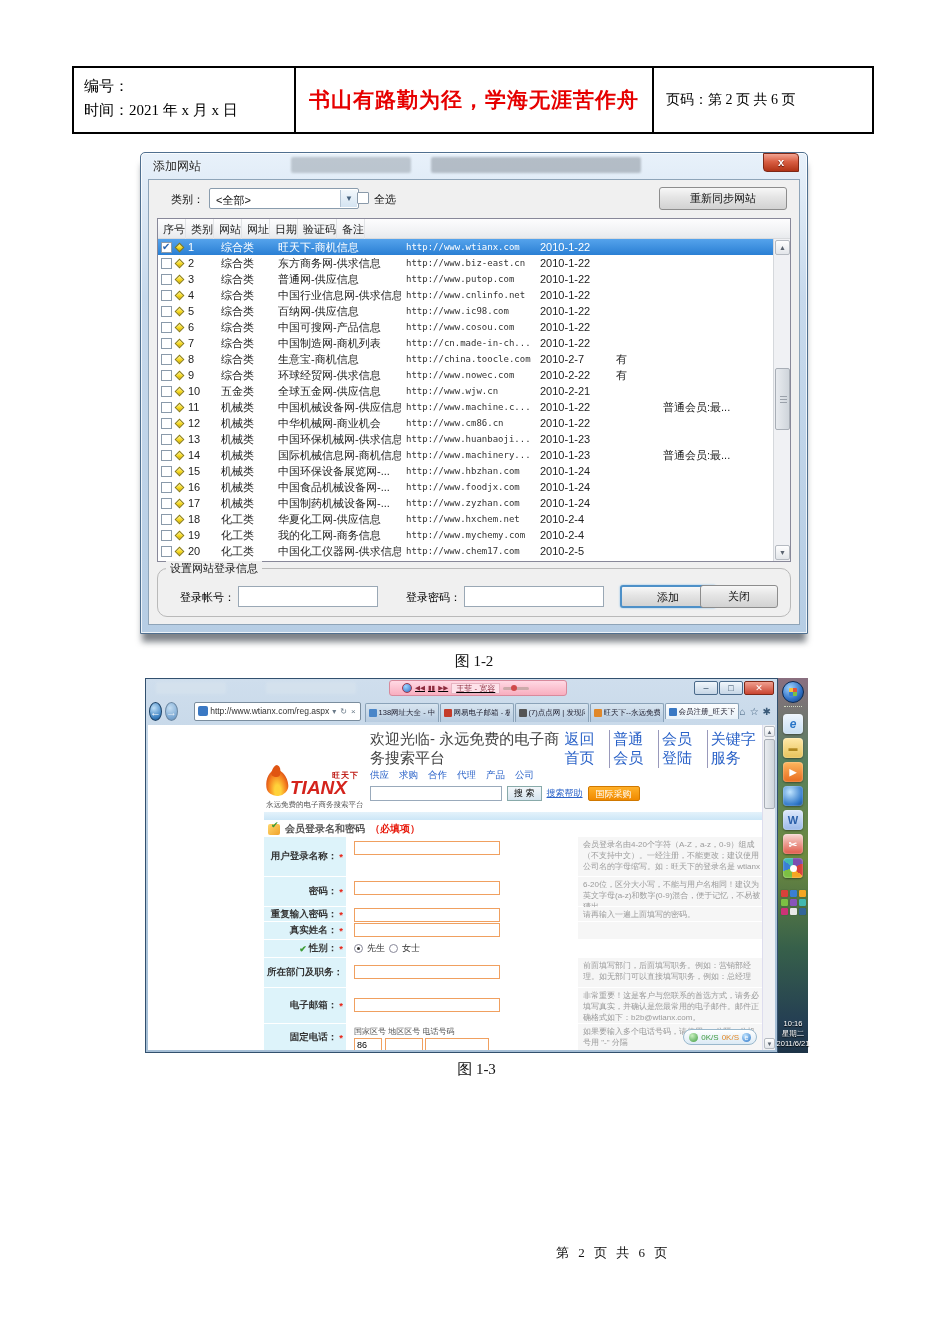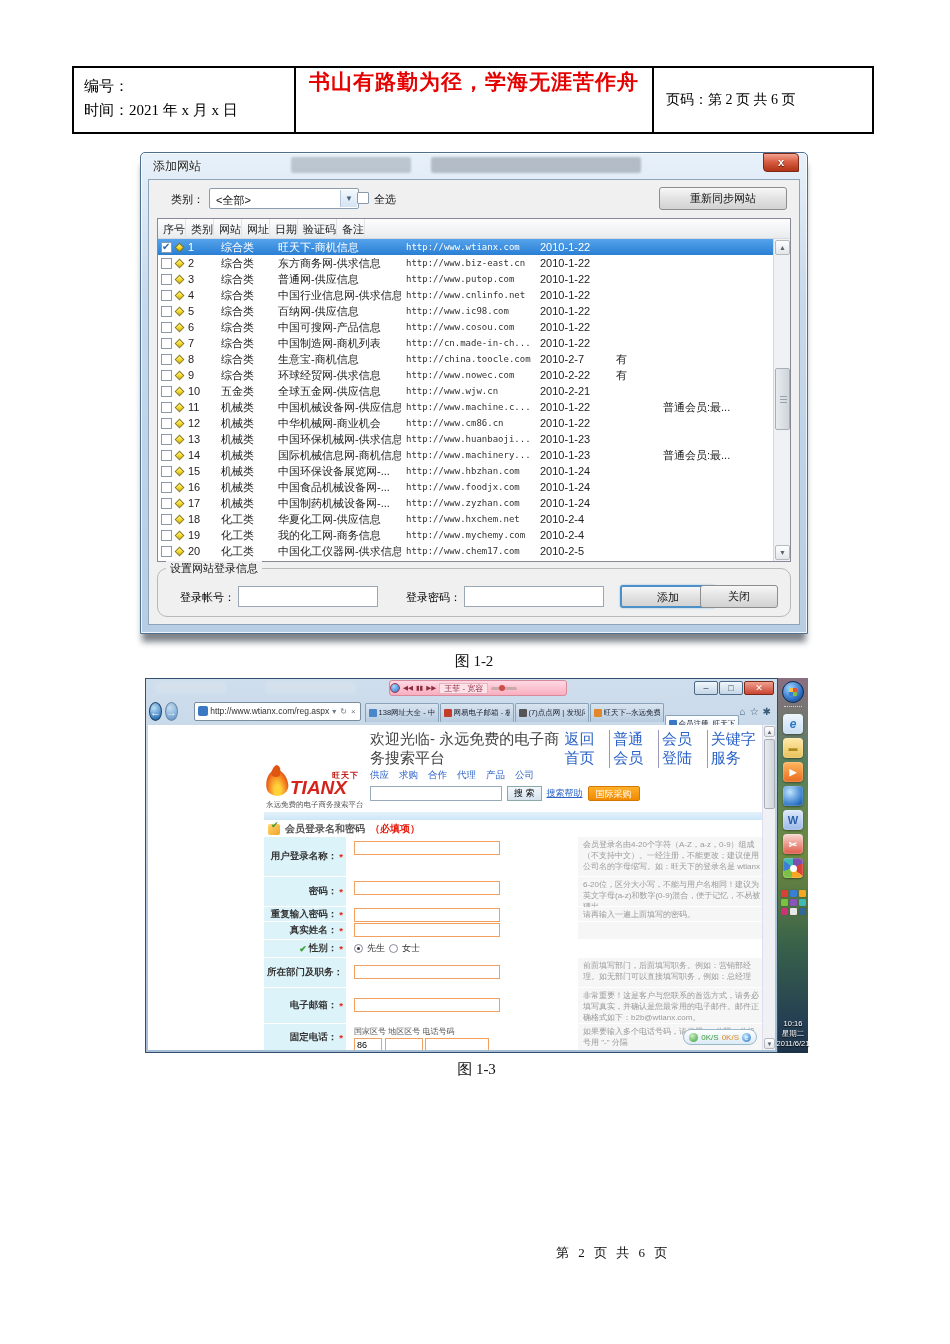--- a/index.html
+++ b/index.html
@@ -3,21 +3,21 @@
 <meta charset="utf-8">
 <style>
   * { margin:0; padding:0; box-sizing:border-box; }
   html,body { background:#fff; }
   body { font-family:"Liberation Sans", sans-serif; }
   .page { position:relative; width:950px; height:1344px; background:#fff; overflow:hidden; }
 
   
   .doc-header { position:absolute; left:72px; top:66px; width:802px; height:68px; display:flex; border:2px solid #000; font-family:"Liberation Serif", serif; }
   .dh-c1 { width:222px; border-right:2px solid #000; padding:6px 10px; font-size:15px; line-height:1.6; color:#000; }
-  .dh-c2 { width:358px; border-right:2px solid #000; display:flex; justify-content:center; }
+  .dh-c2 { width:358px; border-right:2px solid #000; display:flex; align-items:center; justify-content:center; }
   .dh-slogan { color:#e60000; font-size:21px; font-weight:bold; letter-spacing:1px; }
   .dh-c3 { flex:1; display:flex; align-items:center; padding:0 12px; font-size:14px; }
 
   .cap { position:absolute; text-align:center; font-family:"Liberation Serif", serif; font-size:15px; color:#111; }
 
   .doc-footer { position:absolute; left:556px; top:1244px; font-family:"Liberation Serif", serif; font-size:13px; letter-spacing:3px; color:#111; }
 
   
   .fig1 { position:absolute; left:140px; top:152px; width:668px; height:482px; }
   .dlg { position:absolute; inset:0; background:linear-gradient(180deg,#e8f1fa,#c7d9ec 30%,#b6cde4); border:1px solid #4f6f8f; border-radius:5px 5px 0 0; box-shadow:inset 0 0 0 1px rgba(255,255,255,.75), 0 10px 6px -2px rgba(20,30,40,.55); }
@@ -91,36 +91,36 @@
   .tray { width:26px; display:flex; flex-wrap:wrap; gap:2px; justify-content:center; margin-top:10px; }
   .tray-ic { width:7px; height:7px; border-radius:1px; box-shadow:0 0 1px rgba(0,0,0,.5); }
   .clock { margin-top:auto; margin-bottom:4px; text-align:center; color:#fff; font-size:7.5px; line-height:1.35; text-shadow:0 1px 1px #000; }
 
   .brw { position:absolute; left:0; top:0; width:633px; height:375px; background:linear-gradient(180deg,#cfdeed,#b0c8dd 60%,#a6bfd6); border:1px solid #32506e; }
   .btitle { position:absolute; left:0; top:0; right:0; height:20px; }
   .bt-blob { position:absolute; top:3px; height:12px; border-radius:2px; background:#d8e4ee; opacity:.6; filter:blur(1px); }
   .winbtns { position:absolute; right:3px; top:2px; display:flex; }
   .wb { width:24px; height:14px; border:1px solid #4a6population; border:1px solid #4a6a8a; background:linear-gradient(180deg,#f0f6fb,#c6d6e6); color:#2c465e; font-size:9px; text-align:center; line-height:12px; border-radius:2px; margin-left:1px; }
   .wb-close { width:30px; background:linear-gradient(180deg,#f0a090,#c94430); border-color:#7e2817; color:#fff; }
-  .player { position:absolute; left:243px; top:1px; width:178px; height:16px; background:linear-gradient(180deg,#ffd9e4,#f8aebf); border:1px solid #d88a9c; border-radius:3px; display:flex; align-items:center; gap:3px; padding:0 0; }
+  .player { position:absolute; left:243px; top:1px; width:178px; height:16px; background:linear-gradient(180deg,#ffd9e4,#f8aebf); border:1px solid #d88a9c; border-radius:3px; display:flex; align-items:center; gap:3px; padding:0 12px;text-decoration:underline; }
   .pl-logo { width:10px; height:10px; border-radius:50%; background:radial-gradient(circle at 35% 30%,#9fd4ff,#2f6fc4); border:1px solid #9c3a50; }
   .pl-btn { font-size:6.5px; color:#8c2c3e; }
   .pl-song { background:#fde2ea; border:1px solid #e8b4c2; font-size:8px; color:#8c2c3e; padding:0 4px; height:11px; line-height:10px; white-space:nowrap; overflow:hidden; }
   .pl-vol { width:26px; height:3px; background:#caa; border-radius:2px; position:relative; }
   .pl-vol::after { content:""; position:absolute; left:8px; top:-2px; width:6px; height:6px; background:#d04a4a; border-radius:50%; }
   .navrow { position:absolute; left:0; top:20px; right:0; height:24px; display:flex; align-items:center; }
   .navbtn { width:19px; height:19px; border-radius:50%; margin-left:3px; background:radial-gradient(circle at 35% 30%,#bfe0f8,#3a7fc0 70%,#1c4f86); color:#fff; font-size:11px; text-align:center; line-height:18px; border:1px solid #1c4266; }
   .navbtn.fwd { opacity:.55; }
   .addr { width:196px; height:19px; margin-left:16px; background:#fff; border:1px solid #7a8d9e; border-radius:2px; display:flex; align-items:center; padding:0 3px; gap:2px; }
   .fav { width:10px; height:10px; background:#3a78c3; border-radius:2px; flex:0 0 auto; }
   .addr-url { flex:1; font-size:8.5px; color:#333; white-space:nowrap; overflow:hidden; }
   .addr-ic { font-size:8px; color:#6a7a88; padding:0 1px; }
   .tabs { display:flex; margin-left:4px; height:20px; align-self:flex-end; }
   .tab { width:74px; height:19px; background:linear-gradient(180deg,#d8e5f0,#b8cce0); border:1px solid #8aa2b8; border-bottom:none; border-radius:2px 2px 0 0; margin-right:1px; display:flex; align-items:center; gap:2px; padding:0 3px; }
-  .tab.active { background:linear-gradient(180deg,#fdfeff,#e8f1f8); height:16px;margin-top:12px; }
+  .tab.active { background:linear-gradient(180deg,#fdfeff,#e8f1f8); height:16px; }
   .tab-fav { width:8px; height:8px; border-radius:1px; flex:0 0 auto; }
   .tab-label { font-size:7.5px; color:#223; white-space:nowrap; overflow:hidden; flex:1; }
   .bicons { margin-left:auto; display:flex; gap:4px; padding-right:6px; font-size:10px; color:#3a5a78; }
 
   .bcontent { position:absolute; left:2px; top:46px; right:2px; bottom:2px; background:#fff; overflow:hidden; }
   .bscroll { position:absolute; right:0; top:0; bottom:0; width:13px; background:#f0f1f4; border-left:1px solid #dde; }
   .bscroll .sb-btn { width:11px; height:11px; line-height:10px; font-size:6px; }
   .bs-thumb { position:absolute; left:1px; top:14px; width:11px; height:70px; background:linear-gradient(90deg,#e8ebef,#cfd5db); border:1px solid #a8aeb6; border-radius:2px; }
 
   .site { position:absolute; left:116px; top:0; width:502px; }

